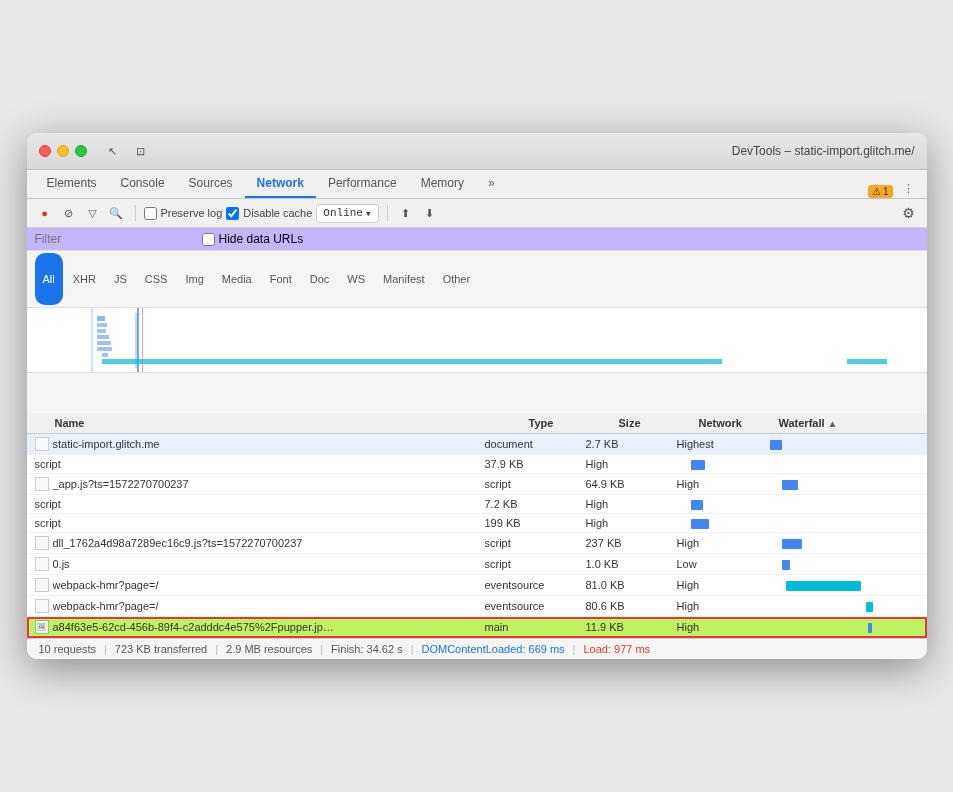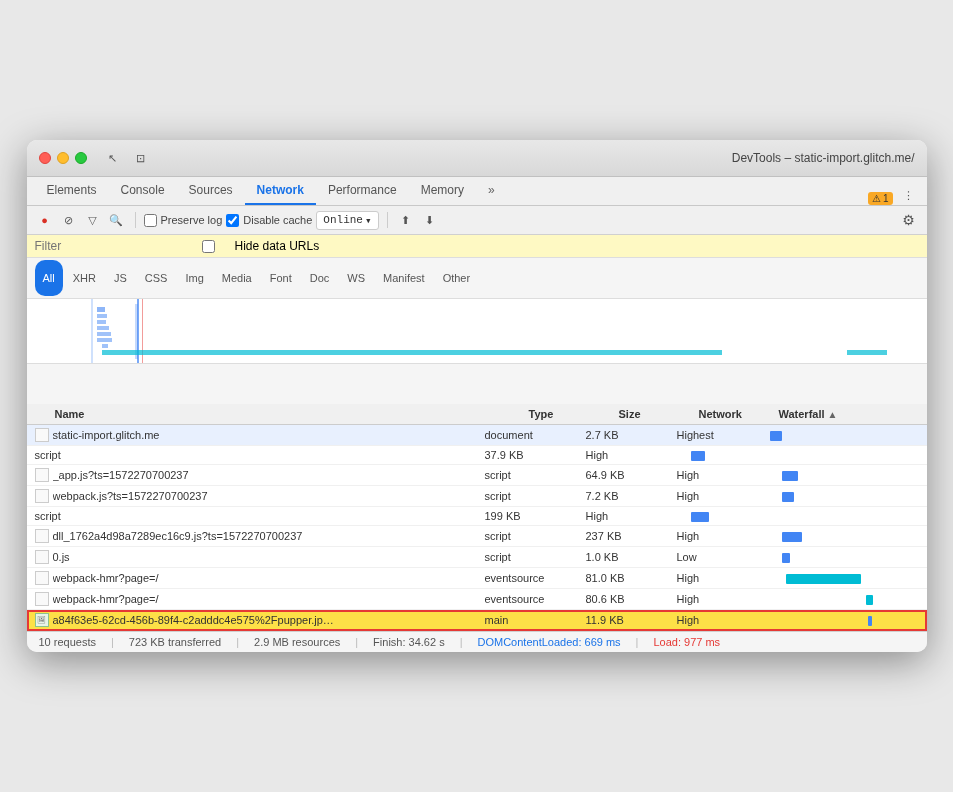--- a/index.html
+++ b/index.html
@@ -96,42 +96,42 @@
     .online-select {
       display: flex; align-items: center; gap: 2px;
       border: 1px solid #ccc; border-radius: 3px;
       padding: 2px 6px;
       font-size: 11px; color: #333;
       background: white;
       cursor: pointer;
       font-family: Liberation Mono, monospace;
     }
     .filter-bar {
-      background: #fef9c3;
+      background: #c4b5fd;
       border-bottom: 1px solid #ddd;
       padding: 4px 8px;
       display: flex;
       align-items: center;
       gap: 12px;
     }
     .filter-input {
       border: none; background: none;
       font-size: 12px; color: #555;
       outline: none;
     }
     .filter-type-bar {
       background: #f5f5f5;
       border-bottom: 1px solid #ddd;
       padding: 2px 8px;
       display: flex;
       align-items: center;
       gap: 2px;
     }
     .type-btn {
-      padding: 12px 8px;
+      padding: 20px 8px;
       font-size: 11px;
       border-radius: 10px;
       cursor: pointer;
       border: none;
       background: none;
       color: #555;
     }
     .type-btn.active {
       background: #1a73e8;
       color: white;
@@ -172,21 +172,21 @@
       font-size: 11px;
       color: #333;
       border-bottom: 1px solid #f0f0f0;
       align-items: center;
       gap: 11px;
     }
     .table-row.selected { background: #e8f0fe; }
     .table-row.highlighted {
       outline: 2px solid #e53935;
       outline-offset: -2px;
-      background: #fde047;
+      background: #bef264;
     }
     .row-icon {
       width: 14px; height: 14px;
       border: 1px solid #ccc;
       background: #f9f9f9;
       display: inline-flex;
       align-items: center;
       justify-content: center;
       margin-right: 4px;
       flex-shrink: 0;
@@ -220,21 +220,21 @@
       align-items: center;
     }
     .status-bar {
       background: #f5f5f5;
       border-top: 1px solid #d0d0d0;
       padding: 4px 12px;
       font-size: 11px;
       color: #555;
       display: flex;
       align-items: center;
-      gap: 15px;
+      gap: 8px;
     }
     .status-sep { color: #bbb; }
     .domcontent-loaded { color: #1a73e8; }
     .load-time { color: #e53935; }
     .timeline-container {
       height: 65px;
       background: white;
       border-bottom: 1px solid #ddd;
       position: relative;
       overflow: hidden;
@@ -319,21 +319,21 @@
     </div>
     <div class="toolbar-sep"></div>
     <button class="toolbar-btn">⬆</button>
     <button class="toolbar-btn">⬇</button>
     <div style="flex:1"></div>
     <button class="toolbar-btn gear-icon">⚙</button>
   </div>
 
   <div class="filter-bar">
     <input class="filter-input" type="text" placeholder="Filter" style="">
-    <div style="display:flex;align-items:center;gap:20px;">
+    <div style="display:flex;align-items:center;gap:4px;">
       <input type="checkbox" style="">
       <span>Hide data URLs</span>
     </div>
   </div>
 
   <div class="filter-type-bar">
     <button class="type-btn active">All</button>
     <button class="type-btn">XHR</button>
     <button class="type-btn">JS</button>
     <button class="type-btn">CSS</button>
@@ -414,24 +414,20 @@
       <div>script</div>
       <div>64.9 KB</div>
       <div>High</div>
       <div class="waterfall-cell">
         <div class="waterfall-bar" style="width:16px;margin-left:14px;"></div>
       </div>
       <div></div>
     </div>
 
     <div class="table-row">
-      <div class="row-name">
-        <div class="row-icon"></div>
-        <span>webpack.js?ts=1572270700237</span>
-      </div>
       <div>script</div>
       <div>7.2 KB</div>
       <div>High</div>
       <div class="waterfall-cell">
         <div class="waterfall-bar" style="width:12px;margin-left:14px;"></div>
       </div>
       <div></div>
     </div>
 
     <div class="table-row">

